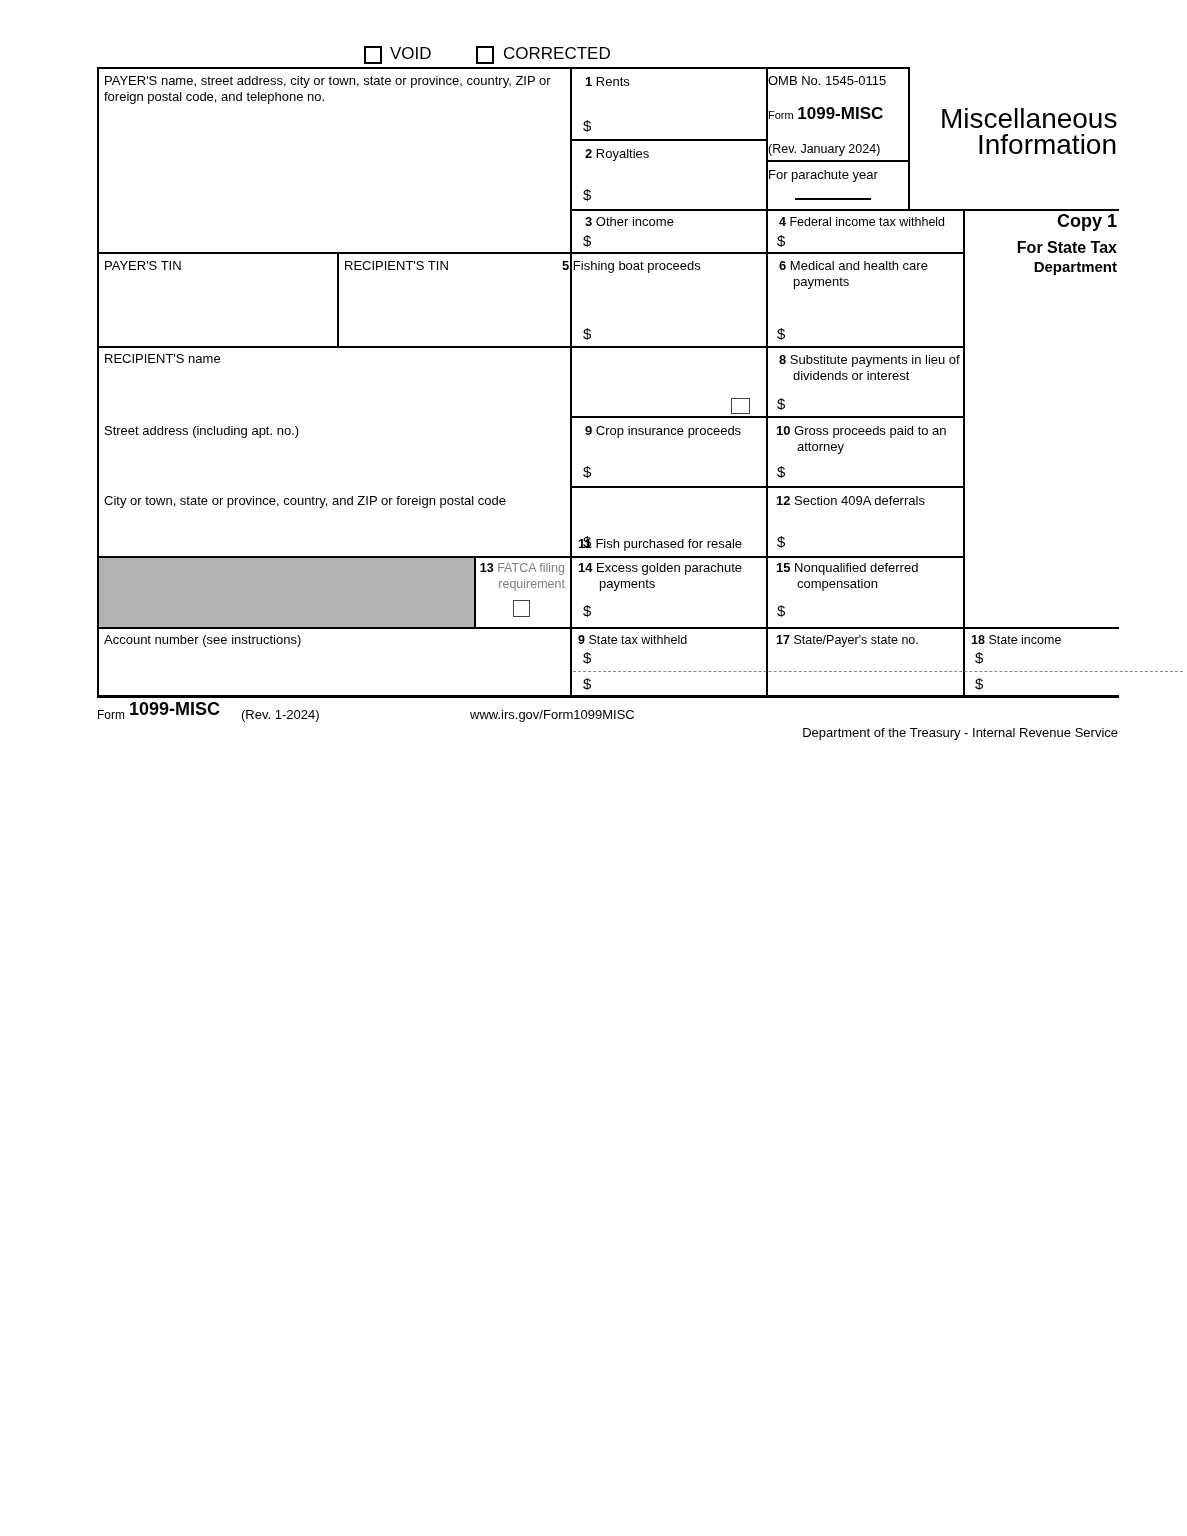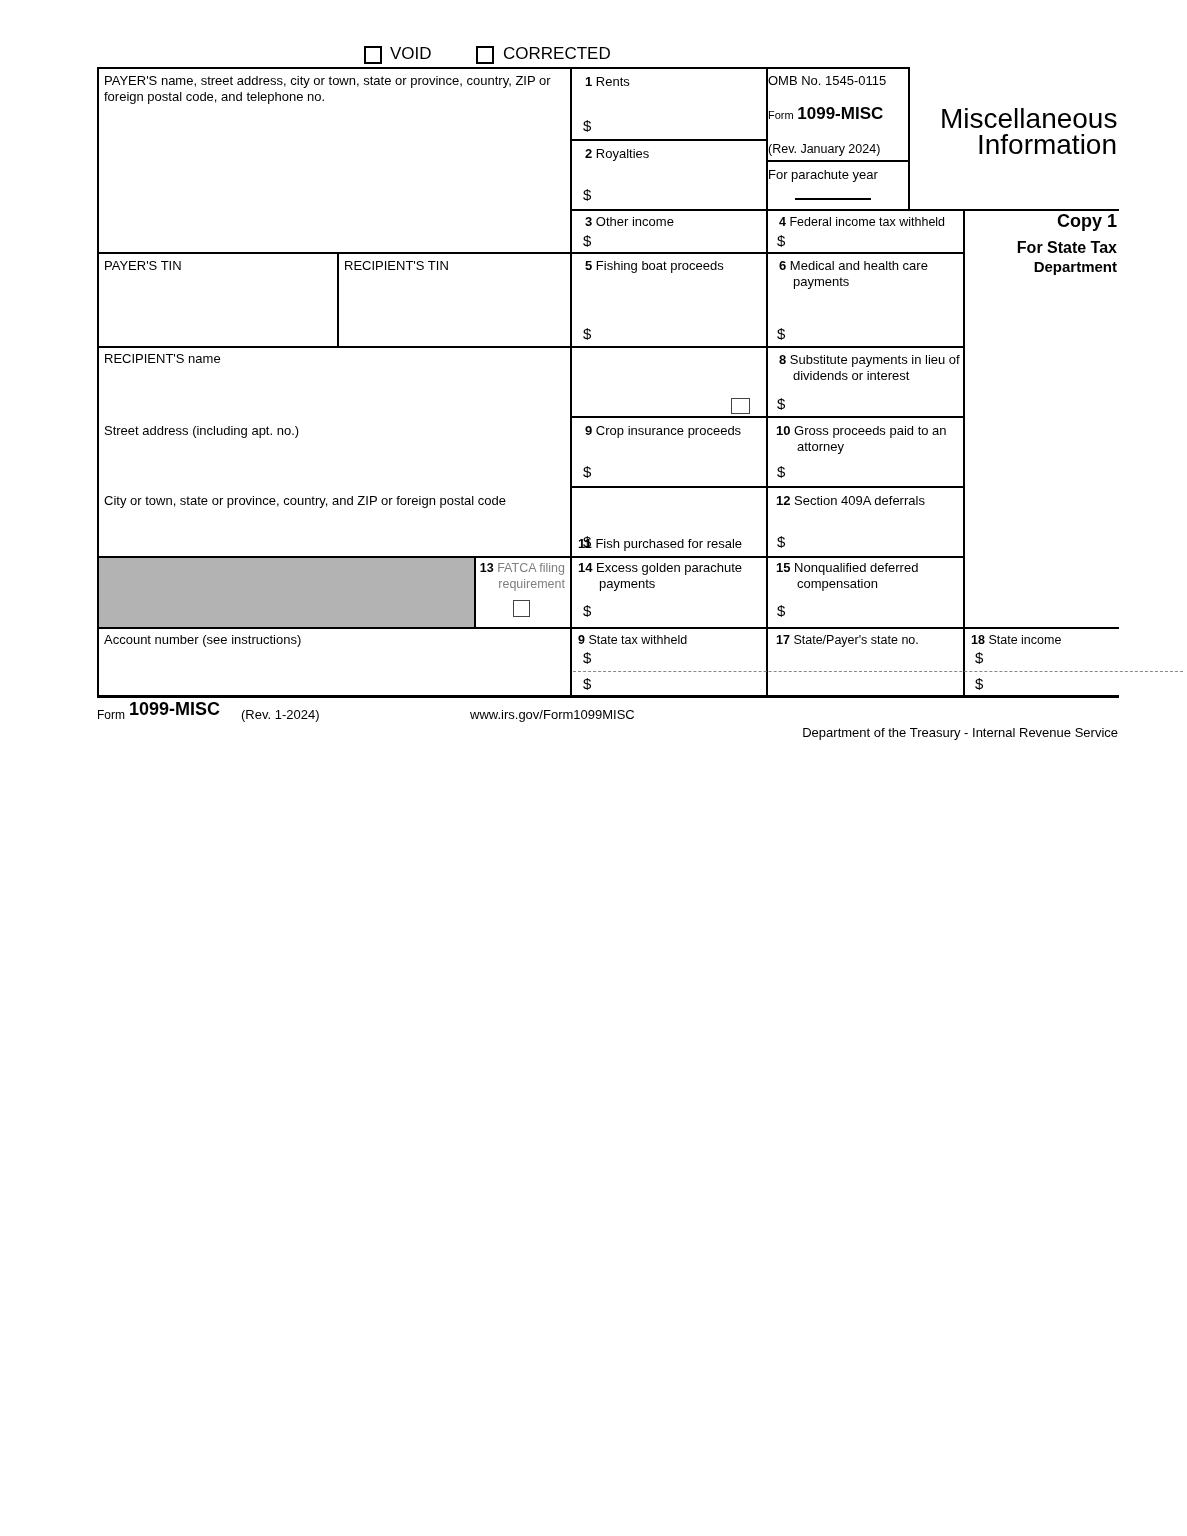--- a/index.html
+++ b/index.html
@@ -88,21 +88,21 @@
 
   <div class="copy r" style="left:950px;top:211px;width:167px;font-size:18px;">Copy 1</div>
   <div class="copy r" style="left:950px;top:239px;width:167px;font-size:16px;">For State Tax</div>
   <div class="copy r" style="left:950px;top:258px;width:167px;font-size:15px;">Department</div>
 
   <div class="lbl" style="left:104px;top:258px;">PAYER'S TIN</div>
   <div class="area" style="left:100px;top:278px;width:234px;height:66px;"></div>
   <div class="lbl" style="left:344px;top:258px;">RECIPIENT'S TIN</div>
   <div class="area" style="left:341px;top:278px;width:226px;height:66px;"></div>
 
-  <div class="lbl" style="left:585px;top:258px;white-space:nowrap;"><span class="num">5</span> <span>Fishing boat proceeds</span></div>
+  <div class="lbl" style="left:562px;top:258px;white-space:nowrap;"><span class="num">5</span> <span>Fishing boat proceeds</span></div>
   <div class="dollar" style="left:583px;top:326px;">$</div>
   <div class="area" style="left:600px;top:322px;width:160px;height:22px;"></div>
   <div class="lbl hang" style="left:779px;top:258px;width:176px;"><span class="num">6</span> <span>Medical and health care payments</span></div>
   <div class="dollar" style="left:777px;top:326px;">$</div>
   <div class="area" style="left:795px;top:322px;width:162px;height:22px;"></div>
 
   <div class="lbl" style="left:104px;top:351px;">RECIPIENT'S name</div>
   <div class="area" style="left:100px;top:370px;width:466px;height:44px;"></div>
   <div class="cbx2" style="left:731px;top:398px;width:19px;height:16px;"></div>
   <div class="lbl hang" style="left:779px;top:352px;width:180px;"><span class="num">8</span> <span>Substitute payments in lieu of dividends or interest</span></div>

